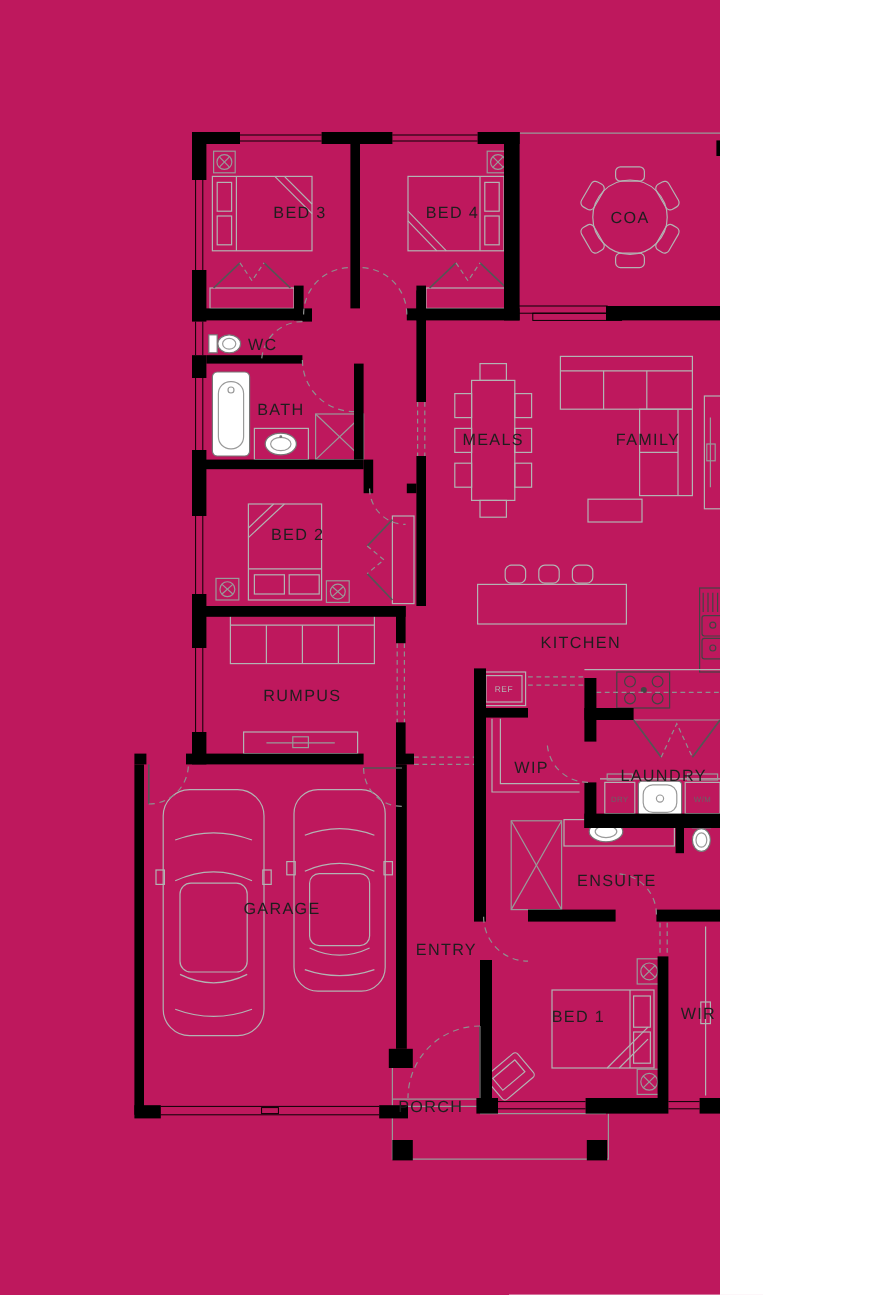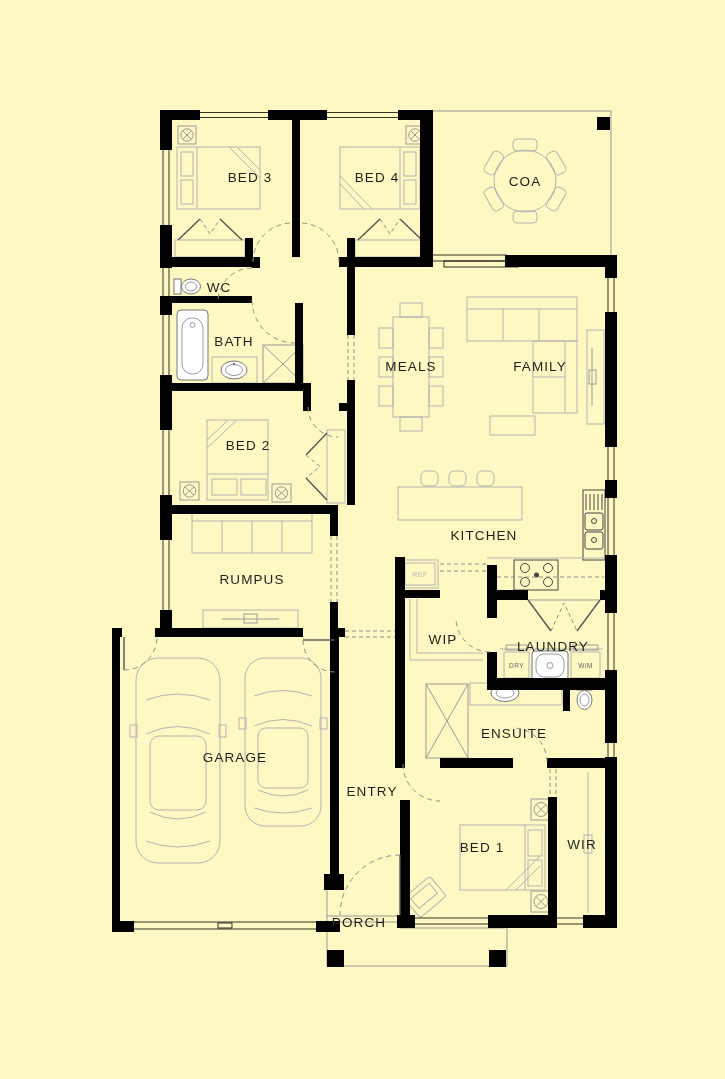--- a/index.html
+++ b/index.html
@@ -1,16 +1,16 @@
 <!DOCTYPE html>
 <html><head>
 <meta charset="utf-8">
 <style>
   html,body{margin:0;padding:0;background:#ffffff;}
-  #stage{position:relative;width:725px;height:1079px;background:#fef9c3;overflow:hidden;}
+  #stage{position:relative;width:600px;height:1079px;background:#be185d;overflow:hidden;}
   svg{display:block;}
   .w{fill:#000000;stroke:none;}
   .furn{fill:none;stroke:#b3b3b3;stroke-width:1;}
   .furn2{fill:none;stroke:#9a9a9a;stroke-width:1;}
   .fix{fill:#ffffff;stroke:#777777;stroke-width:1;}
   .dark{fill:none;stroke:#444444;stroke-width:1;}
   .win{stroke:#000000;stroke-width:0.8;fill:none;}
   .door{fill:none;stroke:#8f8f8f;stroke-width:1;stroke-dasharray:5 4;}
   .leaf{fill:none;stroke:#555555;stroke-width:1.4;}
   .open{fill:none;stroke:#8f8f8f;stroke-width:1;stroke-dasharray:4 3;}

